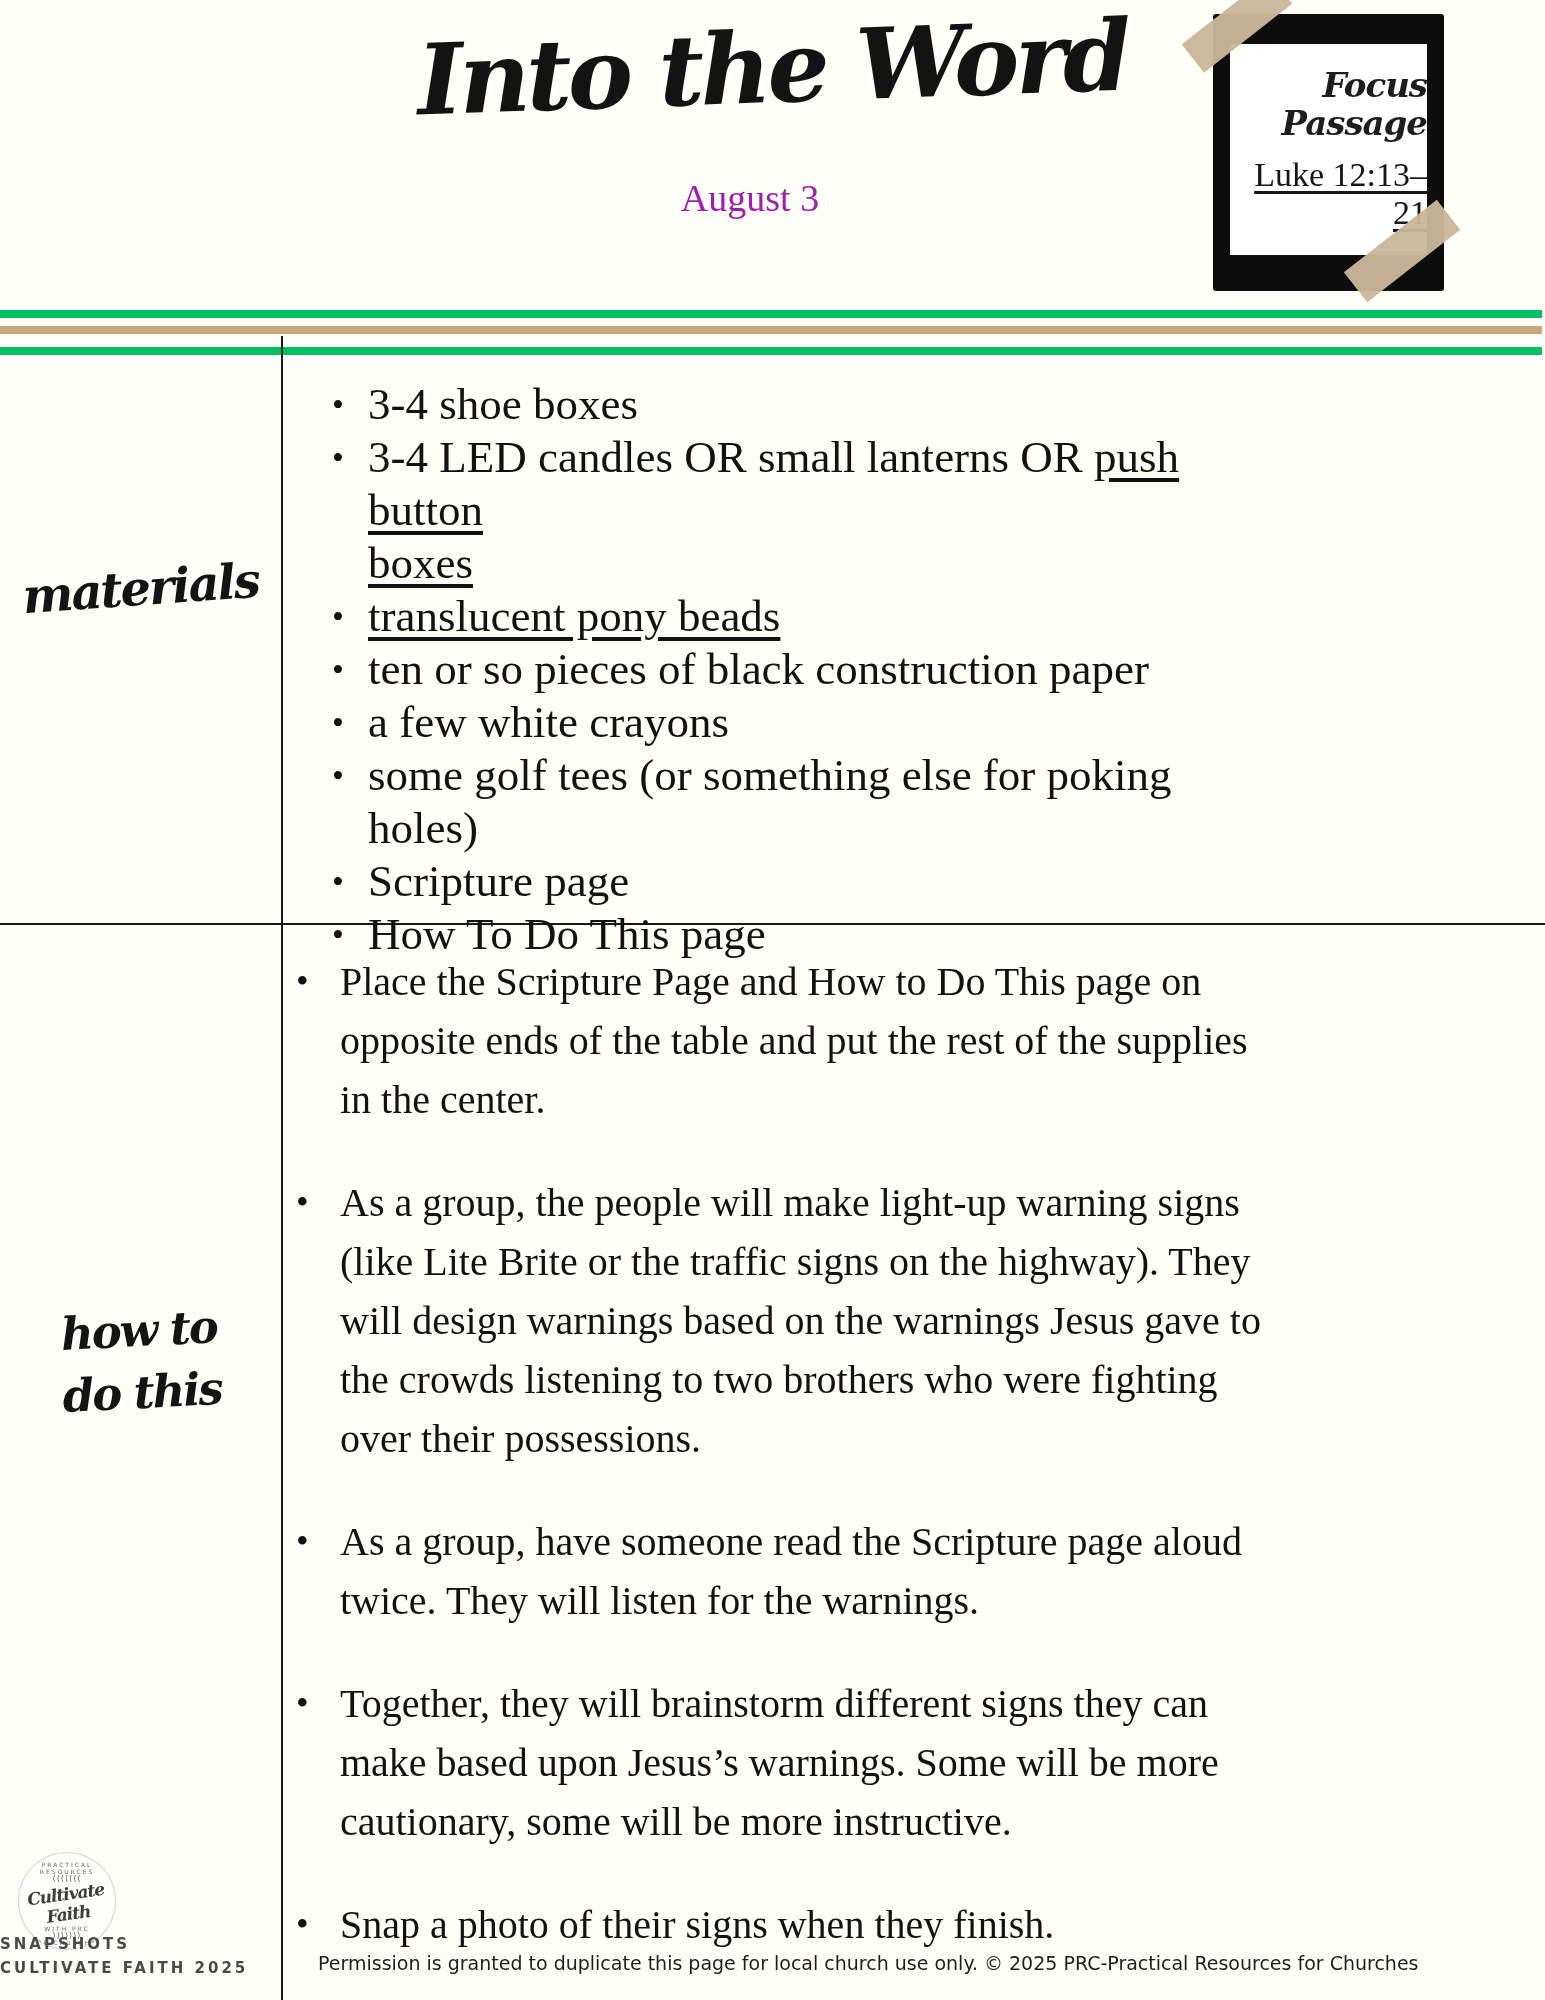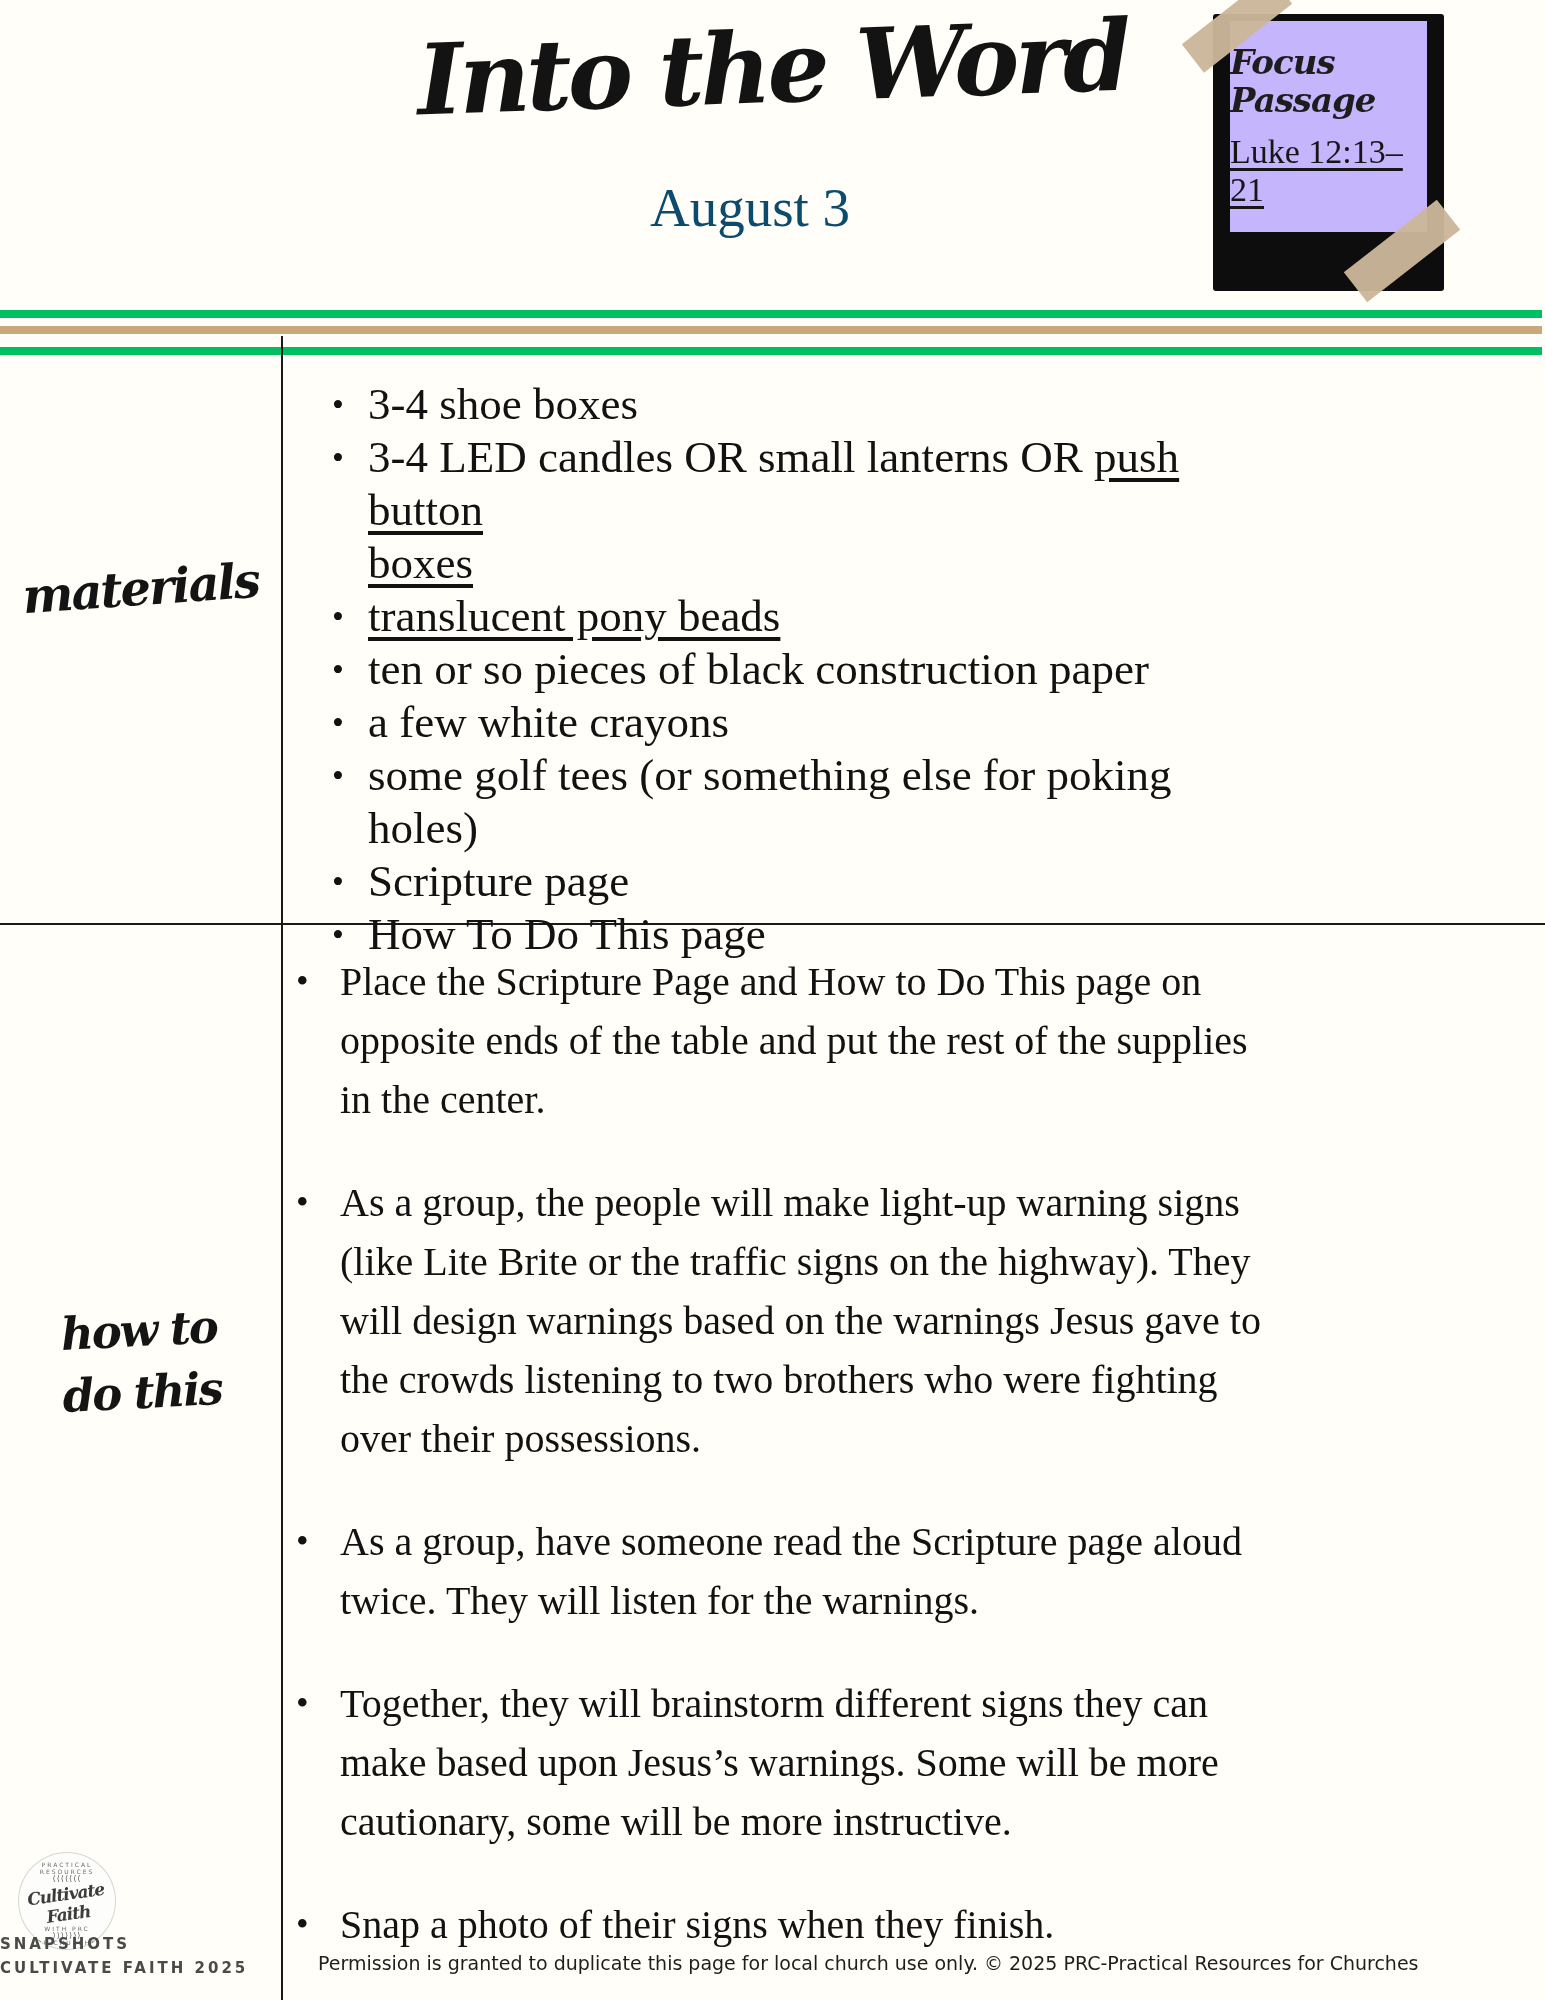--- a/index.html
+++ b/index.html
@@ -15,30 +15,30 @@
   .main-title {
     display:inline-block;
     font-family:"DejaVu Serif", cursive, serif;
     font-style:italic; font-weight:700;
     font-size:98px; letter-spacing:-4px;
     transform:rotate(-2deg);
     color:#131313;
   }
   .date-line {
     position:absolute; top:176px; left:0; width:1500px; text-align:center;
-    font-size:55px; color:#0c4a6e;
+    font-size:38px; color:#a21caf;
   }
   
   .polaroid {
     position:absolute; left:1213px; top:14px; width:231px; height:277px;
     background:#0d0d0d; border-radius:3px;
   }
   .polaroid-photo {
-    position:absolute; left:17px; top:7px; width:197px; height:211px;
-    background:#c4b5fd; text-align:left;
+    position:absolute; left:17px; top:30px; width:197px; height:211px;
+    background:#ffffff; text-align:right;
   }
   .focus-script {
     margin-top:22px;
     font-family:"DejaVu Serif", cursive, serif;
     font-style:italic; font-weight:700;
     font-size:34px; line-height:38px; letter-spacing:-1px; color:#1d1d1d;
   }
   .focus-passage {
     margin-top:14px; font-size:34px; color:#161616;
     text-decoration:underline; text-underline-offset:5px;

